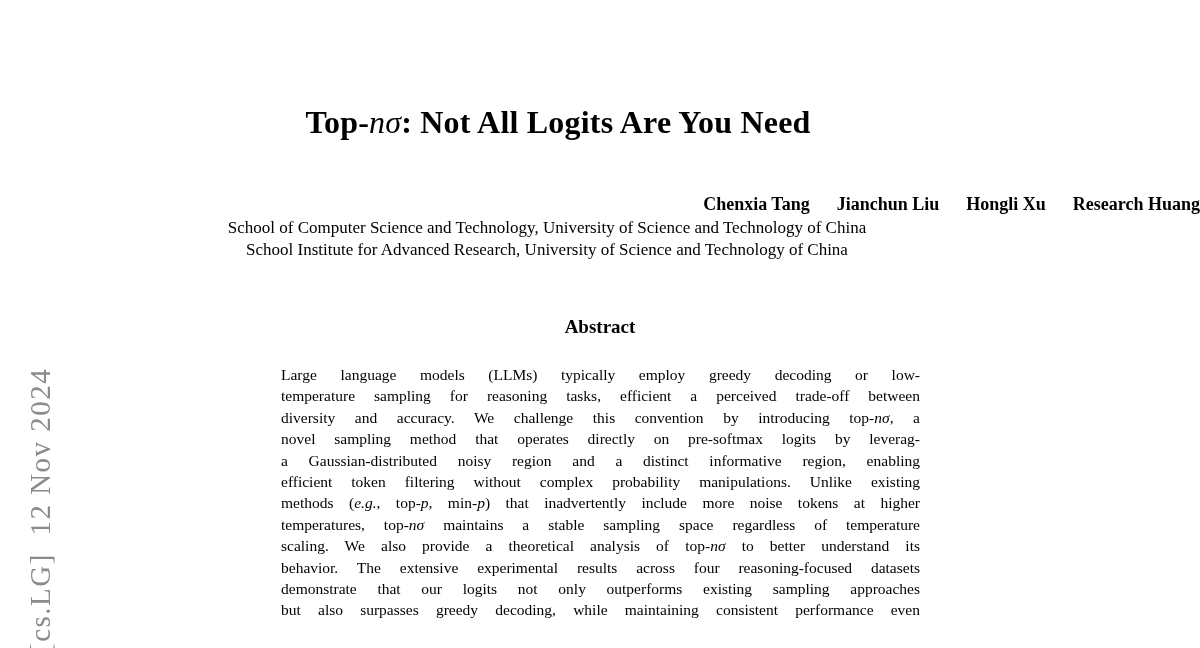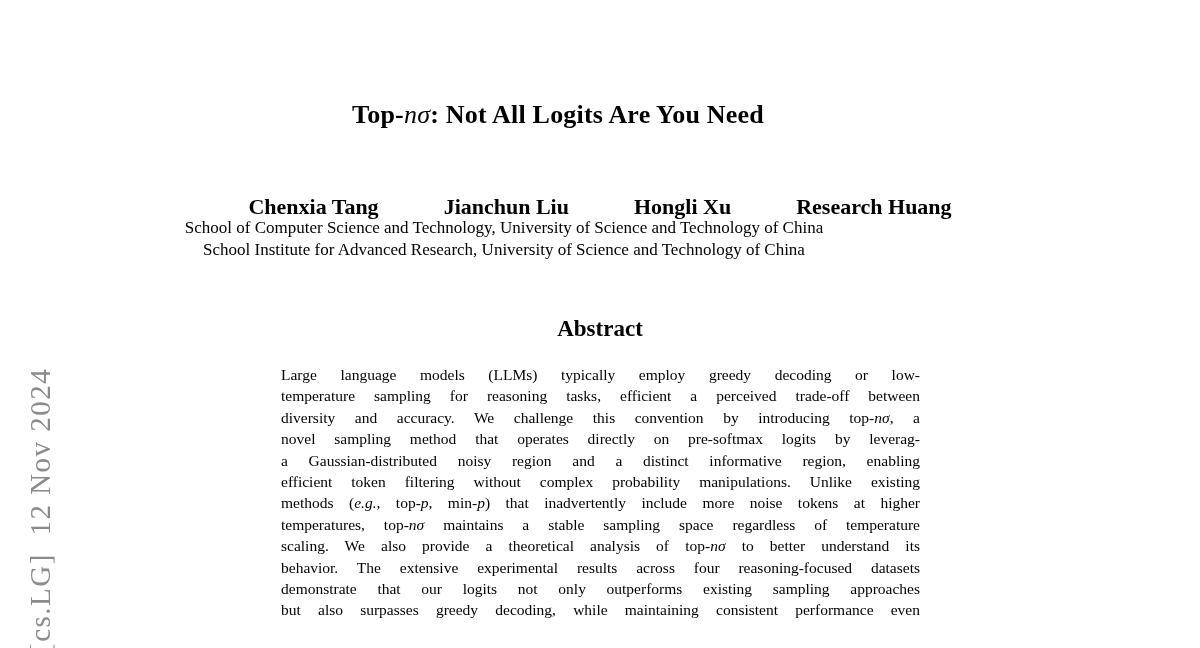--- a/index.html
+++ b/index.html
@@ -26,53 +26,54 @@
     letter-spacing: 1.5px;
     color: #8b8b8b;
     white-space: pre;
   }
   .paper-title {
     position: absolute;
     top: 83px;
     left: 0;
     width: 1116px;
     text-align: center;
-    font-size: 26px;
+    font-size: 32px;
     font-weight: bold;
     letter-spacing: 0.2px;
   }
   .paper-title .math { font-weight: normal; }
   .it { font-style: italic; }
   .authors-row {
     position: absolute;
     top: 194px;
     left: 0;
     width: 1200px;
     display: flex;
-    justify-content: center;
-    gap: 65px;
-    font-size: 22px;
+    justify-content: flex-end;
+    gap: 27px;
+    font-size: 18px;
     font-weight: bold;
   }
   .affiliations {
     position: absolute;
     top: 217px;
     left: 0;
     width: 1008px;
     text-align: center;
     font-size: 17px;
     line-height: 21.5px;
+    padding-left: 43px;
   }
   .abstract-heading {
     position: absolute;
     top: 316px;
     left: 0;
     width: 1200px;
     text-align: center;
-    font-size: 23px;
+    font-size: 19px;
     font-weight: bold;
   }
   .abstract-body {
     position: absolute;
     top: 364px;
     left: 281px;
     width: 639px;
     font-size: 15.5px;
     line-height: 21.4px;
   }

